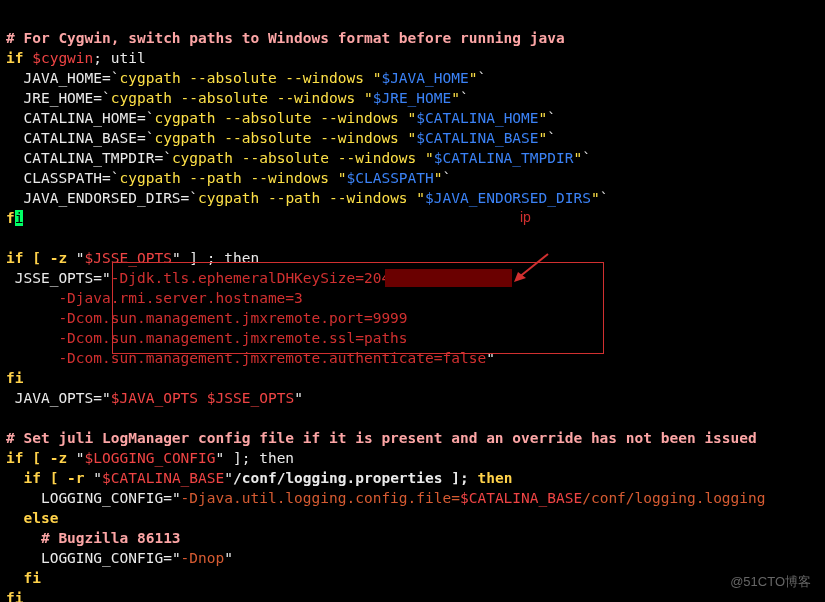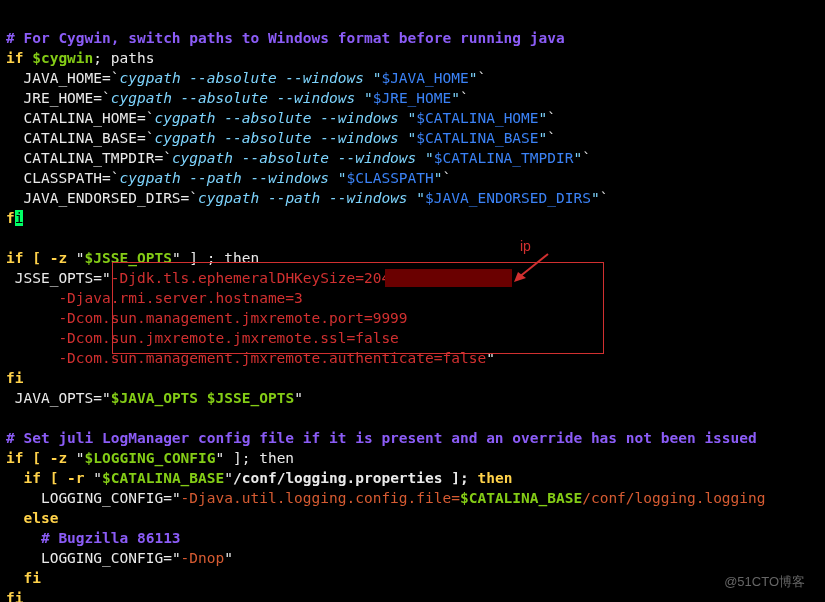--- a/index.html
+++ b/index.html
@@ -1,53 +1,53 @@
 <!DOCTYPE html>
 <html><head>
 <meta charset="utf-8">
 <style>
   html,body{margin:0;padding:0;background:#000;color:#aaa;font-family:"Consolas","DejaVu Sans Mono","Menlo",monospace;font-size:14.5px;line-height:20px;}
   .wrap{width:825px;height:602px;overflow:hidden;position:relative;padding:8px 6px;box-sizing:border-box;white-space:pre;}
-  .c-cyan{color:#7dd3fc;font-style:italic;}
-  .c-cyan-b{color:#8b5cf6;font-weight:bold;}
+  .c-cyan{color:#fde047;}
+  .c-cyan-b{color:#fca5a5;font-weight:bold;}
   .c-white{color:#eaeaea;}
   .c-white-b{color:#eaeaea;font-weight:bold;margin-top:44px;}
   .c-yellow{color:#ffd24a;font-weight:bold;}
   .c-magenta{color:#3b82f6;}
-  .c-magenta-b{color:#84cc16;font-weight:bold;margin-top:36px;}
+  .c-magenta-b{color:#ef4444;font-weight:normal;margin-top:36px;}
   .c-red{color:#d13030;}
   .c-red-b{color:#d65b32;font-weight:normal;}
   .c-green-bg{background:#00ff66;color:#000;}
   .box{position:absolute;border:1px solid #d13030;left:112px;top:262px;width:490px;height:90px;pointer-events:none;}
   .redact{position:absolute;background:#6a0000;left:385px;top:269px;width:127px;height:18px;pointer-events:none;}
-  .label{position:absolute;color:#d13030;font-family:Arial,sans-serif;font-size:14px;left:520px;top:236px;}
+  .label{position:absolute;color:#d13030;font-family:Arial,sans-serif;font-size:14px;left:520px;top:207px;}
   .arrow{position:absolute;left:477px;top:232px;width:38px;height:30px;pointer-events:none;}
   .arrow svg{overflow:visible}
-  .watermark{position:absolute;right:20px;bottom:10px;color:#666;font-family:Arial,sans-serif;font-size:13px;text-align:center;}
+  .watermark{position:absolute;right:14px;bottom:10px;color:#666;font-family:Arial,sans-serif;font-size:13px;text-align:center;}
 </style>
 </head>
 <body>
 
 <div class="wrap">
 <div><span class="c-cyan-b"># For Cygwin, switch paths to Windows format before running java</span>
-<span class="c-yellow">if </span><span class="c-magenta-b">$cygwin</span><span class="c-white">; paths</span>
+<span class="c-yellow">if </span><span class="c-magenta-b">$cygwin</span><span class="c-white">; util</span>
 <span class="c-white">  JAVA_HOME</span><span class="c-white">=</span><span class="c-white">`</span><span class="c-cyan">cygpath --absolute --windows </span><span class="c-cyan">"</span><span class="c-magenta">$JAVA_HOME</span><span class="c-cyan">"</span><span class="c-white">`</span>
 <span class="c-white">  JRE_HOME</span><span class="c-white">=</span><span class="c-white">`</span><span class="c-cyan">cygpath --absolute --windows </span><span class="c-cyan">"</span><span class="c-magenta">$JRE_HOME</span><span class="c-cyan">"</span><span class="c-white">`</span>
 <span class="c-white">  CATALINA_HOME</span><span class="c-white">=</span><span class="c-white">`</span><span class="c-cyan">cygpath --absolute --windows </span><span class="c-cyan">"</span><span class="c-magenta">$CATALINA_HOME</span><span class="c-cyan">"</span><span class="c-white">`</span>
 <span class="c-white">  CATALINA_BASE</span><span class="c-white">=</span><span class="c-white">`</span><span class="c-cyan">cygpath --absolute --windows </span><span class="c-cyan">"</span><span class="c-magenta">$CATALINA_BASE</span><span class="c-cyan">"</span><span class="c-white">`</span>
 <span class="c-white">  CATALINA_TMPDIR</span><span class="c-white">=</span><span class="c-white">`</span><span class="c-cyan">cygpath --absolute --windows </span><span class="c-cyan">"</span><span class="c-magenta">$CATALINA_TMPDIR</span><span class="c-cyan">"</span><span class="c-white">`</span>
 <span class="c-white">  CLASSPATH</span><span class="c-white">=</span><span class="c-white">`</span><span class="c-cyan">cygpath --path --windows </span><span class="c-cyan">"</span><span class="c-magenta">$CLASSPATH</span><span class="c-cyan">"</span><span class="c-white">`</span>
 <span class="c-white">  JAVA_ENDORSED_DIRS</span><span class="c-white">=</span><span class="c-white">`</span><span class="c-cyan">cygpath --path --windows </span><span class="c-cyan">"</span><span class="c-magenta">$JAVA_ENDORSED_DIRS</span><span class="c-cyan">"</span><span class="c-white">`</span>
 <span class="c-yellow">f</span><span class="c-green-bg">i</span>
 
 <span class="c-yellow">if [ -z </span><span class="c-white">"</span><span class="c-magenta-b">$JSSE_OPTS</span><span class="c-white">"</span><span class="c-white"> ] ; then</span>
 <span class="c-white"> JSSE_OPTS</span><span class="c-white">=</span><span class="c-white">"</span><span class="c-red">-Djdk.tls.ephemeralDHKeySize=2048</span>
 <span class="c-red">      -Djava.rmi.server.hostname=3</span>
 <span class="c-red">      -Dcom.sun.management.jmxremote.port=9999</span>
-<span class="c-red">      -Dcom.sun.jmxremote.jmxremote.ssl=false</span>
+<span class="c-red">      -Dcom.sun.management.jmxremote.ssl=paths</span>
 <span class="c-red">      -Dcom.sun.management.jmxremote.authenticate=false</span><span class="c-white">"</span>
 <span class="c-yellow">fi</span>
 <span class="c-white"> JAVA_OPTS</span><span class="c-white">=</span><span class="c-white">"</span><span class="c-magenta-b">$JAVA_OPTS</span><span> </span><span class="c-magenta-b">$JSSE_OPTS</span><span class="c-white">"</span>
 
 <span class="c-cyan-b"># Set juli LogManager config file if it is present and an override has not been issued</span>
 <span class="c-yellow">if [ -z </span><span class="c-white">"</span><span class="c-magenta-b">$LOGGING_CONFIG</span><span class="c-white">"</span><span class="c-white"> ]; then</span>
 <span class="c-yellow">  if [ -r </span><span class="c-white">"</span><span class="c-magenta-b">$CATALINA_BASE</span><span class="c-white">"</span><span class="c-white-b">/conf/logging.properties ]; </span><span class="c-yellow">then</span>
 <span class="c-white">    LOGGING_CONFIG</span><span class="c-white">=</span><span class="c-white">"</span><span class="c-red-b">-Djava.util.logging.config.file=</span><span class="c-magenta-b">$CATALINA_BASE</span><span class="c-red-b">/conf/logging.logging</span>
 <span class="c-yellow">  else</span>
 <span class="c-cyan-b">    # Bugzilla 86113</span>

